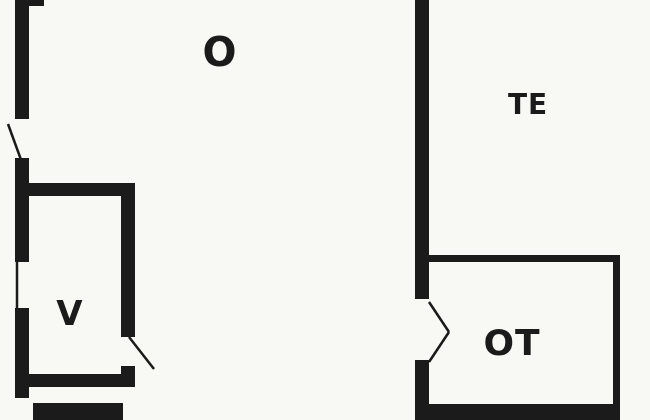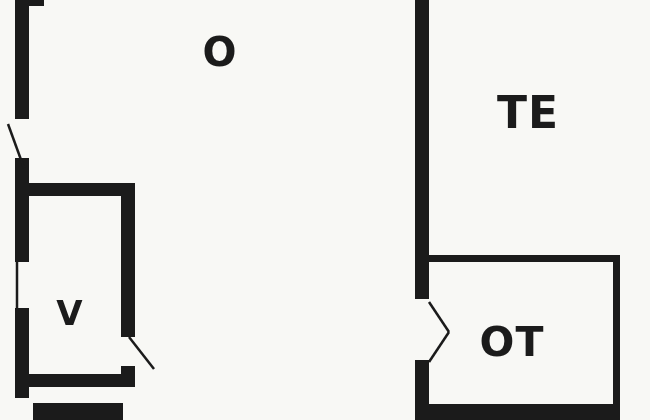--- a/index.html
+++ b/index.html
@@ -68,17 +68,17 @@
 
   <svg class="lines-overlay" viewBox="0 0 650 420" xmlns="http://www.w3.org/2000/svg">
     <line x1="8" y1="124" x2="24" y2="168"></line>
     <line x1="129" y1="337" x2="154" y2="369"></line>
     <line x1="429" y1="302" x2="449" y2="332"></line>
     <line x1="429" y1="362" x2="449" y2="332"></line>
     <line x1="17" y1="262" x2="17" y2="308"></line>
   </svg>
 
   <div class="room-label" style="left:220px; top:52px;  font-size:40px;">O</div>
-  <div class="room-label" style="left:528px; top:112px; font-size:44px;">TE</div>
+  <div class="room-label" style="left:528px; top:104px; font-size:28px;">TE</div>
   <div class="room-label" style="left:70px;  top:313px; font-size:34px;">V</div>
-  <div class="room-label" style="left:512px; top:342px; font-size:41px;">OT</div>
+  <div class="room-label" style="left:512px; top:342px; font-size:36px;">OT</div>
 
 </div>
 
 </body></html>

